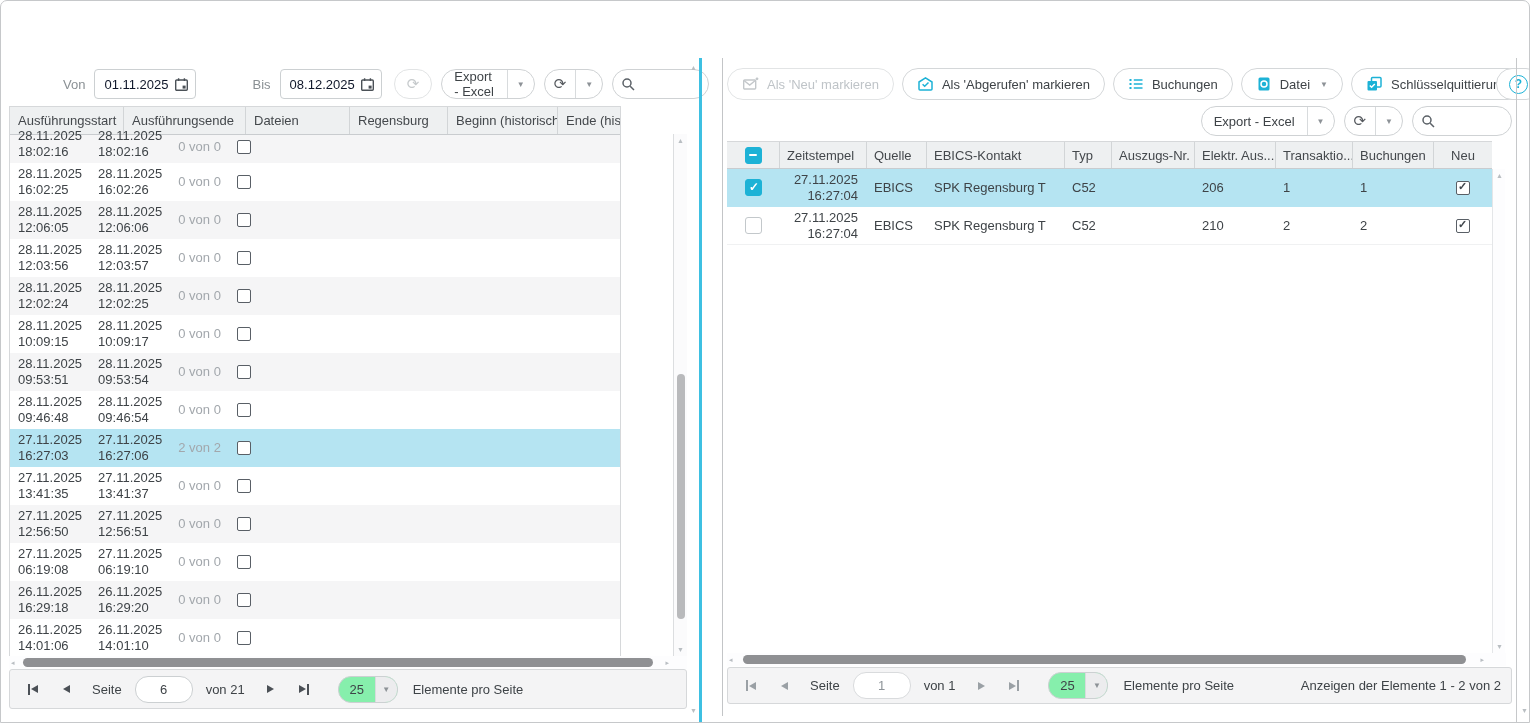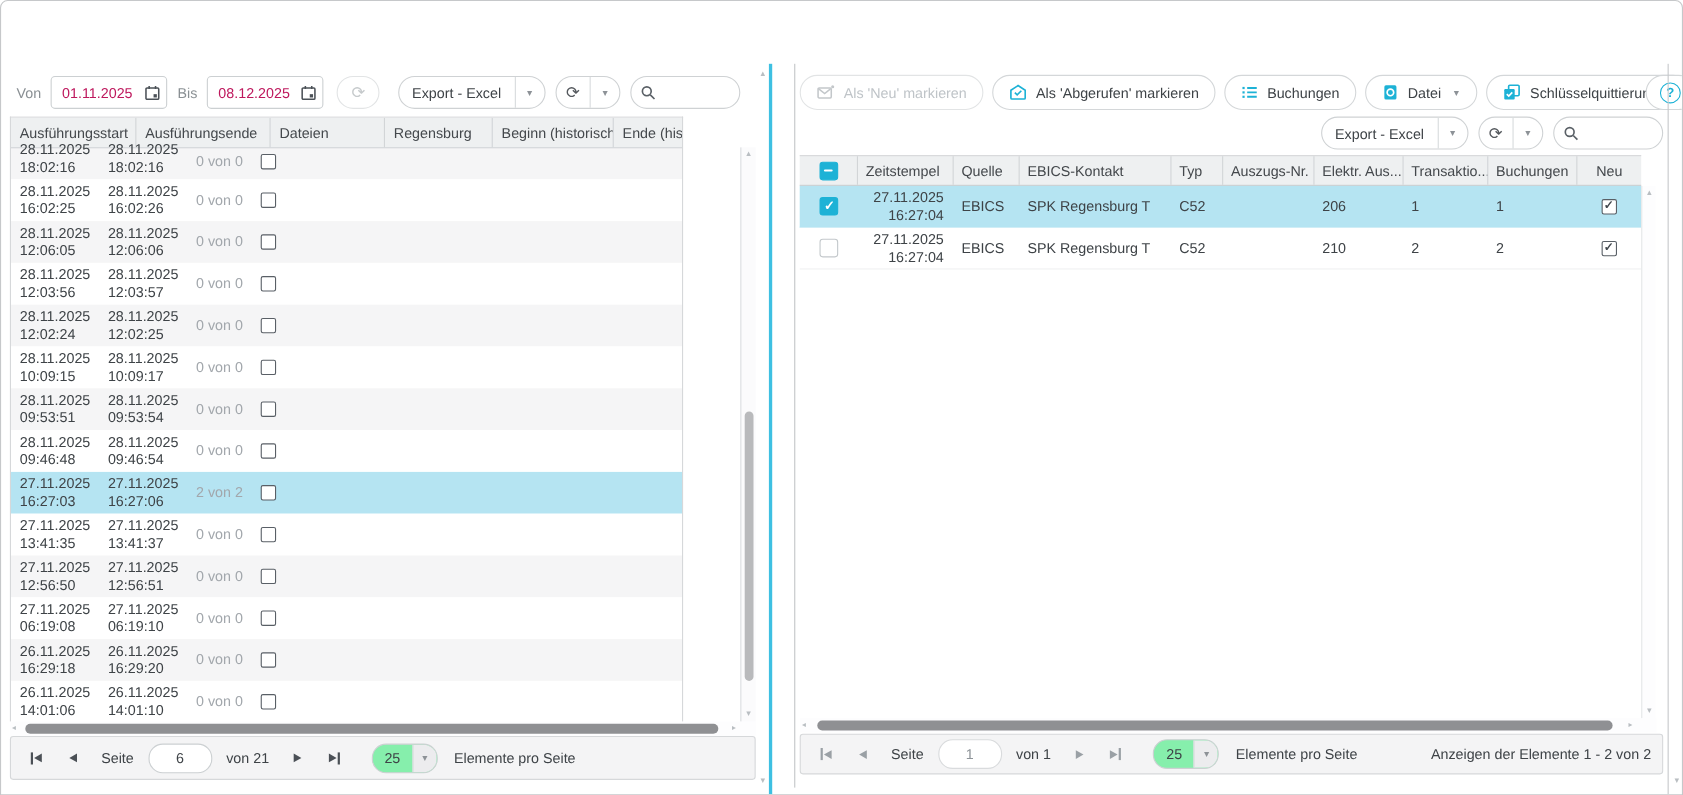--- a/index.html
+++ b/index.html
@@ -11,24 +11,24 @@
 
   
   .titlebar { position:absolute; left:0; top:0; right:0; height:56px;
               border-bottom:1px solid #dadcde; }
   .title { position:absolute; left:17px; top:19px; font-size:15px; font-weight:bold;
            color:#3c4247; letter-spacing:.2px; }
   .close-x { position:absolute; right:14px; top:14px; width:28px; height:28px;
              font-size:19px; color:#8d9297; text-align:center; line-height:28px; cursor:pointer; }
 
   
-  .fieldlabel { color:#8a9094; font-size:13px; }
+  .fieldlabel { color:#8a9094; font-size:13px;margin-left:48px; }
   .datefield { display:flex; align-items:center; height:30px; width:106px;
                border:1px solid #ccd0d2; border-radius:4px; background:#fff; }
-  .datefield .val { flex:1; padding-left:9px; font-size:13px; color:#be185d; }
+  .datefield .val { flex:1; padding-left:9px; font-size:13px; color:#0f172a; }
   .datefield .calbtn { width:26px; height:28px; display:flex; align-items:center; justify-content:center; cursor:pointer; }
 
   .pill { display:flex; align-items:center; height:30px; background:#fff;
           border:1px solid #cfd2d4; border-radius:15px; font-size:13px; color:#3e4347; }
   .pill .seg { display:flex; align-items:center; justify-content:center; height:100%; padding:0 12px; cursor:pointer; }
   .pill .seg + .seg { border-left:1px solid #d8dbdd; padding:0 9px; }
   .caret { font-size:8px; color:#8d9297; }
   .refresh-glyph { font-size:15px; color:#55595e; }
   .pill.disabled { border-color:#e2e4e5; }
   .pill.disabled .refresh-glyph { color:#c6cacc; }

